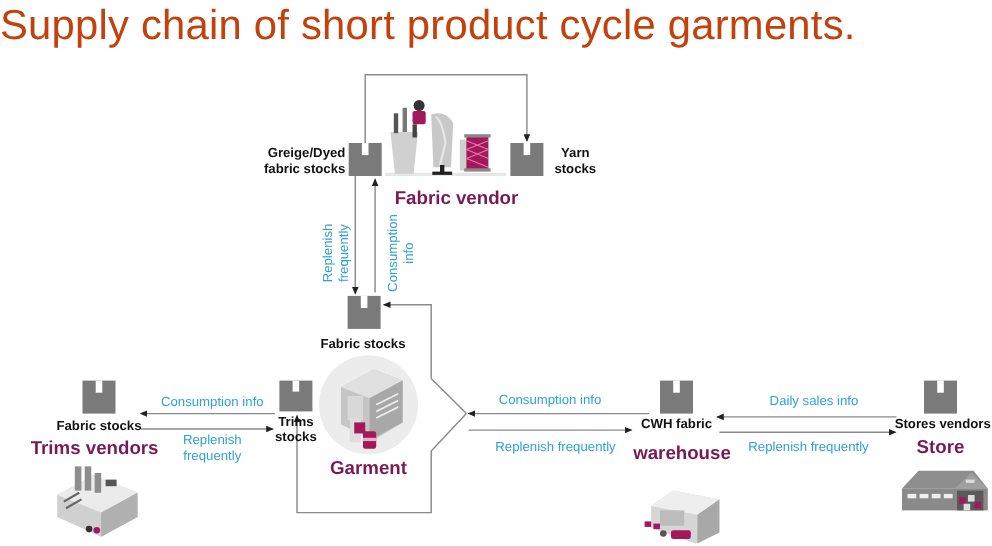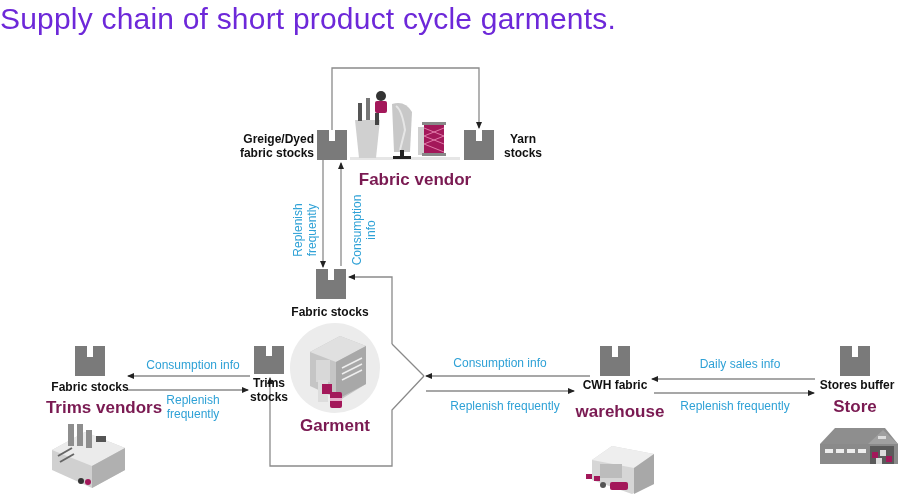--- a/index.html
+++ b/index.html
@@ -1,17 +1,17 @@
 <!DOCTYPE html>
 <html><head>
 <meta charset="utf-8">
 <style>
   html, body { margin:0; padding:0; background:#ffffff; }
   body { width:902px; height:496px; position:relative; overflow:hidden; font-family:"Liberation Sans", sans-serif; }
-  .title { position:absolute; left:0; top:2px; font-size:30px; color:#6d28d9; letter-spacing:0.2px; font-family:"Liberation Sans", sans-serif; white-space:nowrap; }
+  .title { position:absolute; left:0; top:2px; font-size:38px; color:#c2410c; letter-spacing:0.2px; font-family:"Liberation Sans", sans-serif; white-space:nowrap; }
   svg.diagram { position:absolute; left:0; top:0; }
   .lbl { position:absolute; font-size:12px; font-weight:bold; color:#111; text-align:center; line-height:14px; white-space:nowrap; }
   .node-title { position:absolute; font-size:17px; font-weight:bold; color:#7a1a52; text-align:center; line-height:20px; white-space:nowrap; }
   .flow { position:absolute; font-size:12px; color:#2ea1d6; text-align:center; line-height:14px; white-space:nowrap; }
   .vflow { position:absolute; font-size:12px; color:#2ea1d6; text-align:center; line-height:14px; white-space:nowrap; transform:rotate(-90deg); transform-origin:center center; }
 </style>
 </head>
 <body>
 
 <div class="title">Supply chain of short product cycle garments.</div>
@@ -155,21 +155,21 @@
   <div>frequently</div>
 </div>
 <div class="vflow" style="left:324px; top:216px; width:80px;">
   <div>Consumption</div>
   <div>info</div>
 </div>
 
 <div class="lbl" style="left:280px; top:305px; width:100px;">Fabric stocks</div>
 
 <div class="lbl" style="left:40px; top:380px; width:100px;">Fabric stocks</div>
-<div class="node-title" style="left:44px; top:398px; width:120px;">Trims vendors</div>
+<div class="node-title" style="left:26px; top:398px; width:120px;">Trims vendors</div>
 
 <div class="flow" style="left:140px; top:358px; width:106px;">Consumption info</div>
 <div class="flow" style="left:140px; top:393px; width:106px;">
   <div>Replenish</div>
   <div>frequently</div>
 </div>
 
 <div class="lbl" style="left:244px; top:376px; width:50px;">
   <div>Trims</div>
   <div>stocks</div>
@@ -180,14 +180,14 @@
 
 <div class="flow" style="left:440px; top:356px; width:120px;">Consumption info</div>
 <div class="flow" style="left:440px; top:399px; width:130px;">Replenish frequently</div>
 <div class="lbl" style="left:575px; top:378px; width:80px;">CWH fabric</div>
 <div class="node-title" style="left:565px; top:402px; width:110px;">
   <div>warehouse</div>
 </div>
 
 <div class="flow" style="left:680px; top:357px; width:120px;">Daily sales info</div>
 <div class="flow" style="left:670px; top:399px; width:130px;">Replenish frequently</div>
-<div class="lbl" style="left:812px; top:378px; width:90px;">Stores buffer</div>
+<div class="lbl" style="left:812px; top:378px; width:90px;">Stores vendors</div>
 <div class="node-title" style="left:820px; top:397px; width:70px;">Store</div>
 
 </body></html>

